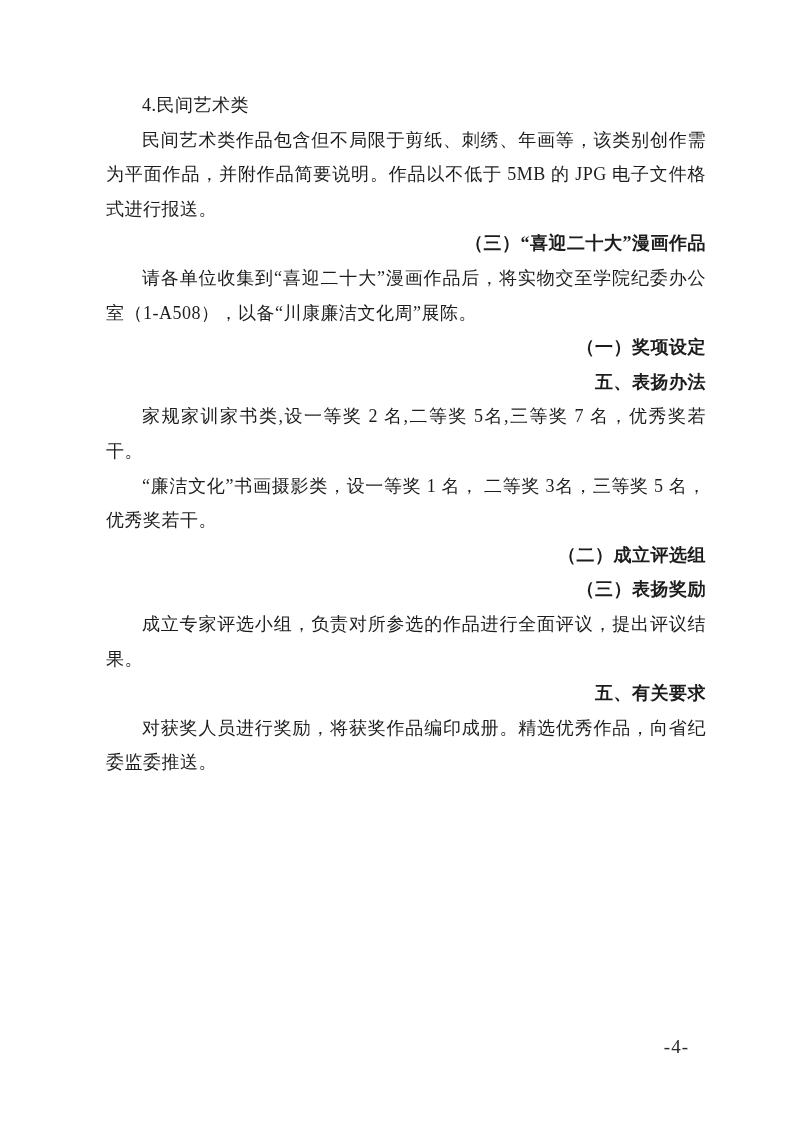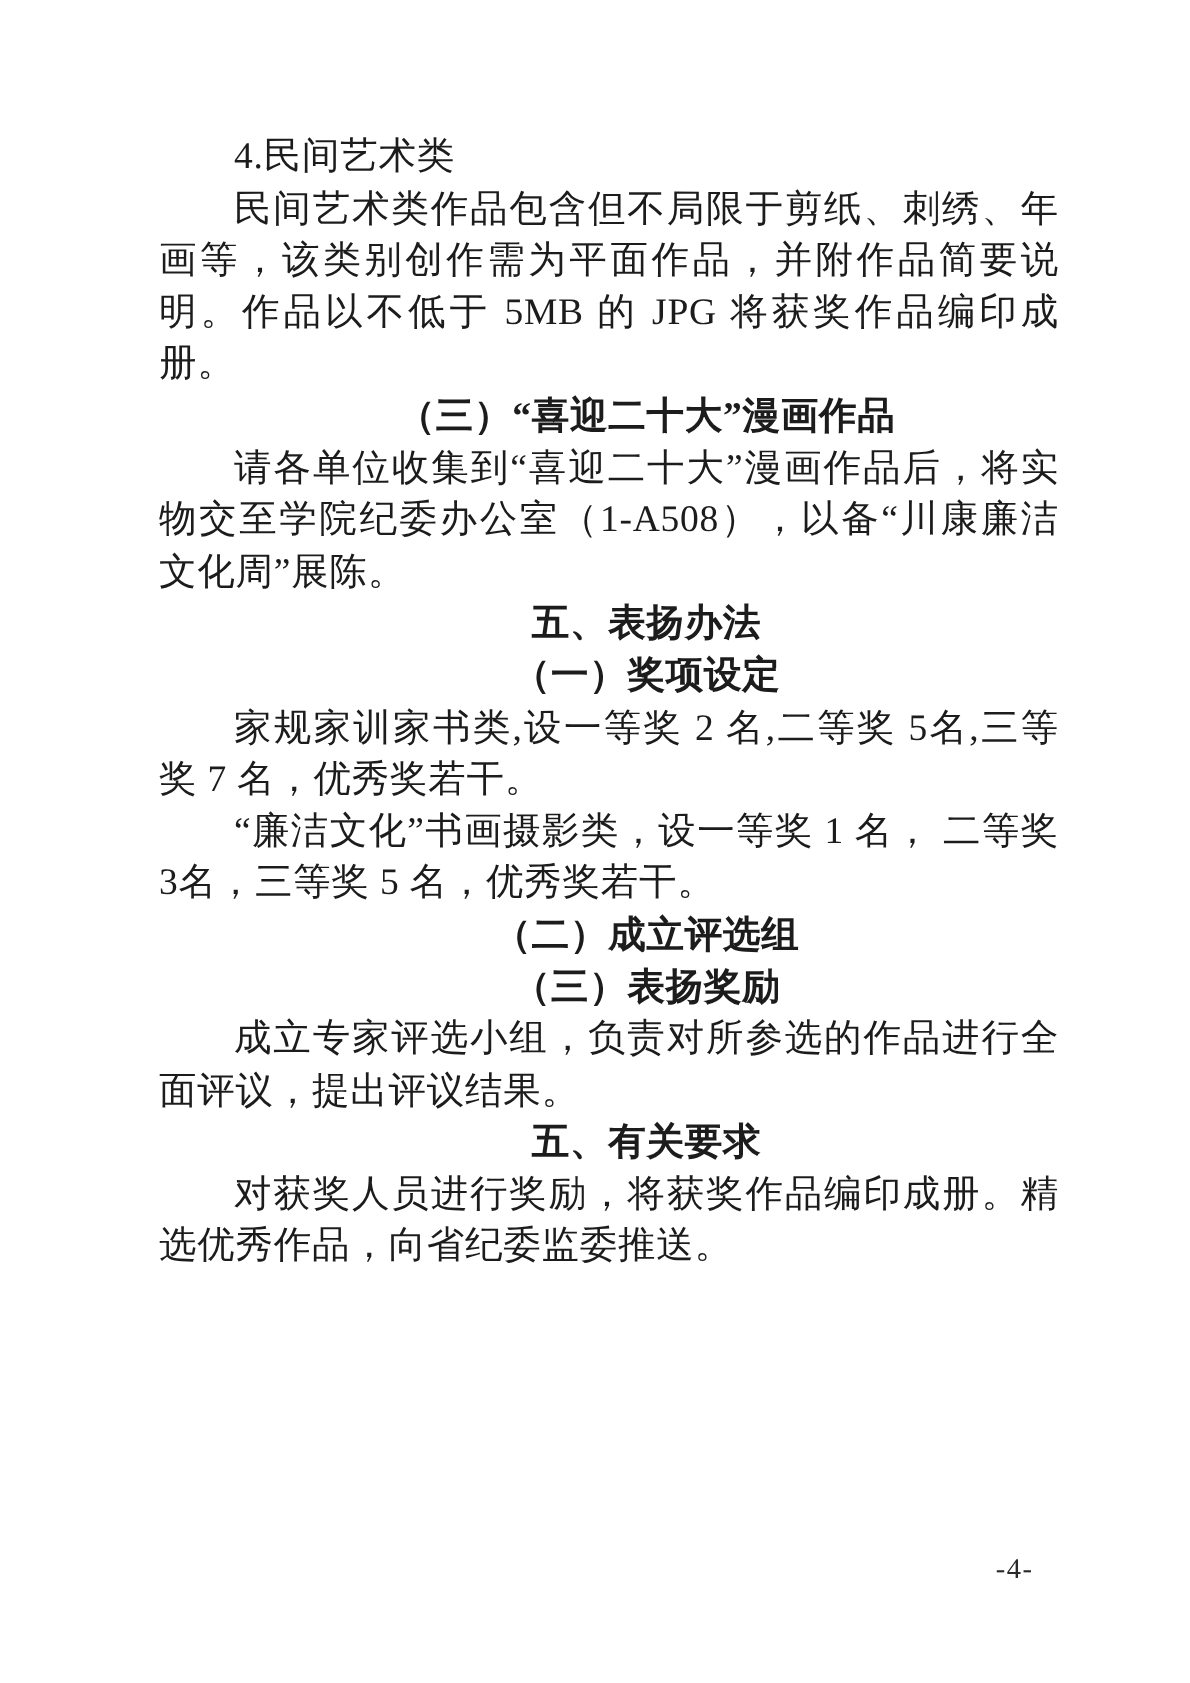--- a/index.html
+++ b/index.html
@@ -17,53 +17,53 @@
     color: #1c1c1c;
   }
   .content {
     position: absolute;
     left: 106px;
     top: 88px;
     width: 600px;
   }
   .para {
     margin: 0;
-    font-size: 25px;
+    font-size: 18px;
     line-height: 34.6px;
     text-indent: 2em;
     text-align: justify;
     text-justify: inter-character;
     letter-spacing: 0.5px;
     color: #1c1c1c;
   }
   .para.bold-head {
     font-weight: bold;
-    text-align: center;
+    text-align: right;
   }
   .footer-pagenum {
     position: absolute;
     top: 1036px;
     right: 104px;
     font-size: 19px;
     letter-spacing: 1px;
     color: #2a2a2a;
     font-family: "Liberation Serif", "DejaVu Serif", serif;
   }
 </style>
 </head>
 <body>
 
 <div class="page">
   <div class="content">
     <p class="para">4.民间艺术类</p>
-    <p class="para">民间艺术类作品包含但不局限于剪纸、刺绣、年画等，该类别创作需为平面作品，并附作品简要说明。作品以不低于 5MB 的 JPG 将获奖作品编印成册。</p>
+    <p class="para">民间艺术类作品包含但不局限于剪纸、刺绣、年画等，该类别创作需为平面作品，并附作品简要说明。作品以不低于 5MB 的 JPG 电子文件格式进行报送。</p>
     <p class="para bold-head">（三）“喜迎二十大”漫画作品</p>
     <p class="para">请各单位收集到“喜迎二十大”漫画作品后，将实物交至学院纪委办公室（1-A508），以备“川康廉洁文化周”展陈。</p>
+    <p class="para bold-head">（一）奖项设定</p>
     <p class="para bold-head">五、表扬办法</p>
-    <p class="para bold-head">（一）奖项设定</p>
     <p class="para">家规家训家书类,设一等奖 2 名,二等奖 5名,三等奖 7 名，优秀奖若干。</p>
     <p class="para">“廉洁文化”书画摄影类，设一等奖 1 名， 二等奖 3名，三等奖 5 名，优秀奖若干。</p>
     <p class="para bold-head">（二）成立评选组</p>
     <p class="para bold-head">（三）表扬奖励</p>
     <p class="para">成立专家评选小组，负责对所参选的作品进行全面评议，提出评议结果。</p>
     <p class="para bold-head">五、有关要求</p>
     <p class="para">对获奖人员进行奖励，将获奖作品编印成册。精选优秀作品，向省纪委监委推送。</p>
   </div>
   <div class="footer-pagenum">-4-</div>
 </div>

